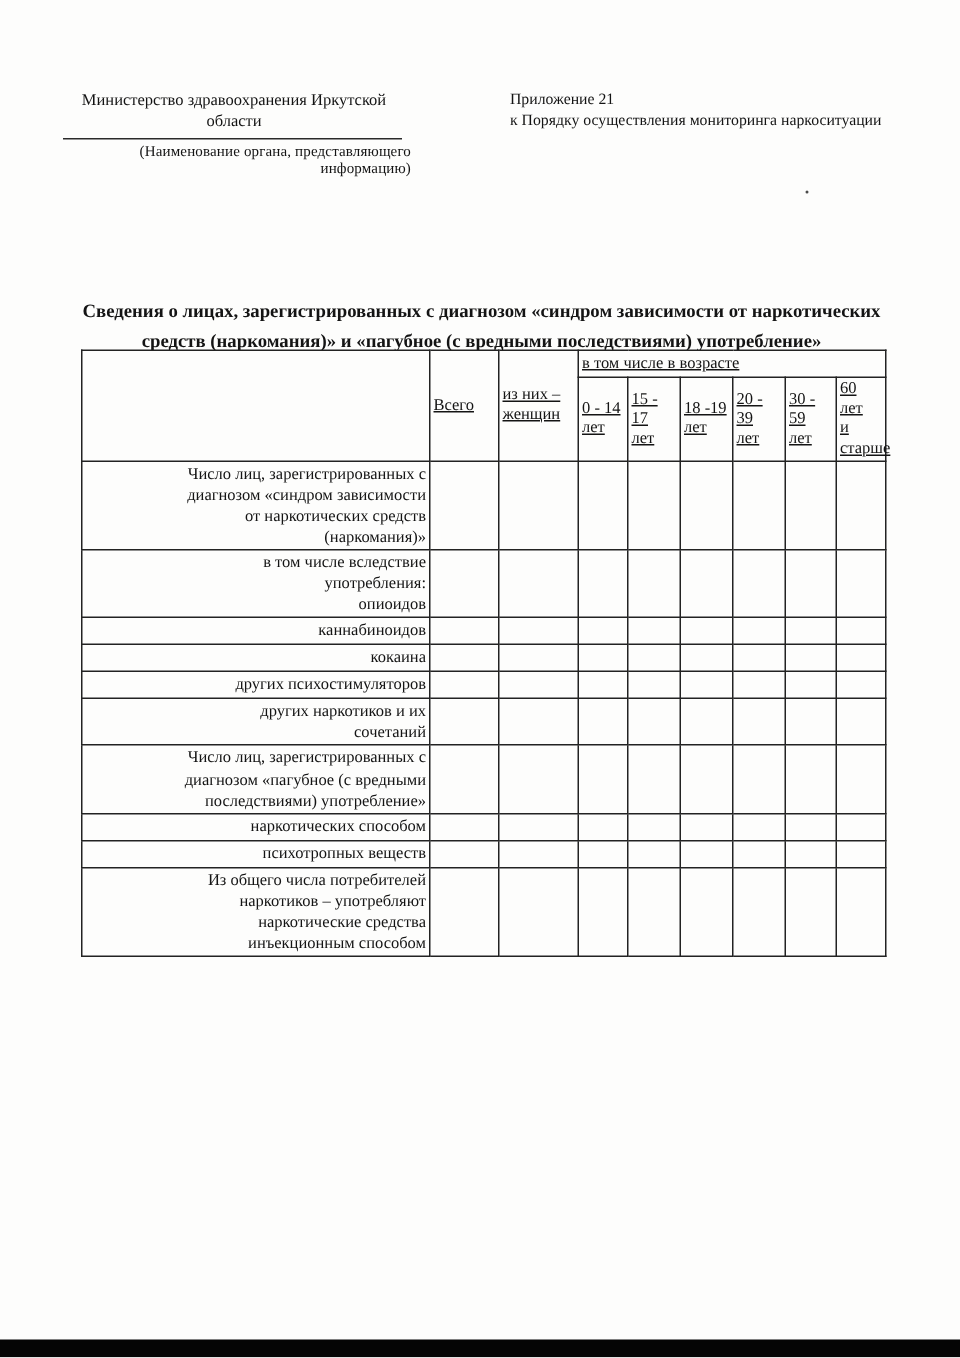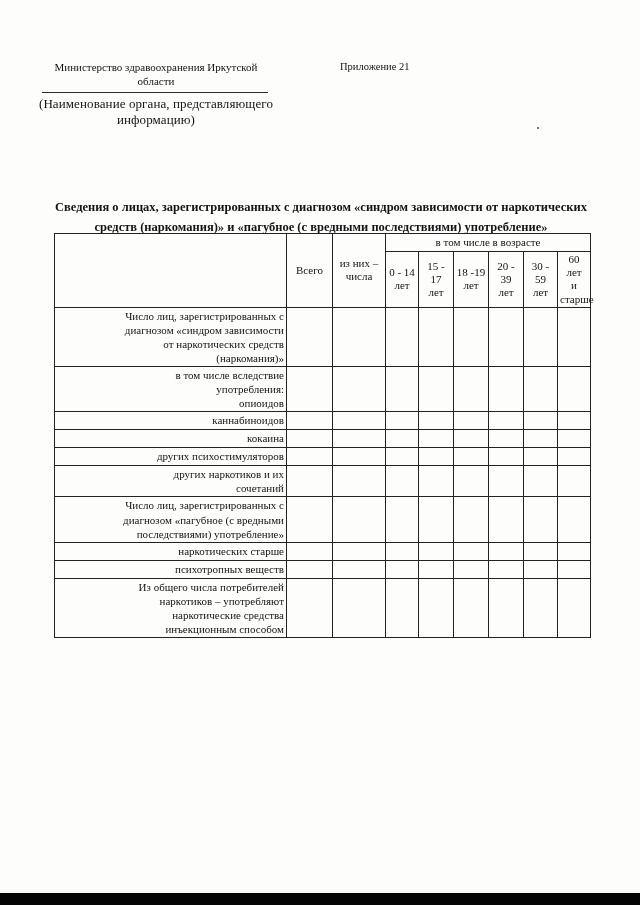--- a/index.html
+++ b/index.html
@@ -27,22 +27,22 @@
   .org-underline {
     position: absolute;
     left: 42px; top: 92px;
     width: 226px;
     border-top: 1.2px solid #2a2a2a;
   }
   .org-caption {
     position: absolute;
     left: 38px; top: 96px;
     width: 236px;
-    text-align: center;
-    font-size: 13px;
+    text-align: right;
+    font-size: 10px;
     letter-spacing: 0.1px;
   }
   .appendix-block {
     position: absolute;
     left: 340px; top: 60px;
     width: 292px;
     font-size: 10.5px;
     line-height: 1.35;
     text-align: left;
   }
@@ -70,23 +70,24 @@
   }
   table.report th, table.report td {
     border: 1px solid #222222;
     font-size: 11px;
     font-weight: normal;
     padding: 1px 2px;
     white-space: pre-line;
     overflow: visible;
   }
   table.report th {
-    text-align: center;
+    text-align: left;
     vertical-align: middle;
     line-height: 1.2;
+    text-decoration: underline;
   }
   th.age-group-row { height: 15px; }
   th.age-col { height: 42px; font-size: 10.5px; }
   td.lbl {
     text-align: right;
     vertical-align: top;
     padding: 1px 4px 2px 3px;
     line-height: 1.28;
   }
   tr.single td { height: 15px; }
@@ -118,20 +119,21 @@
 
 <div class="page">
 
   <div class="org-block">Министерство здравоохранения Иркутской
 области</div>
   <div class="org-underline"></div>
   <div class="org-caption">(Наименование органа, представляющего информацию)</div>
 
   <div class="appendix-block">
     <span class="line">Приложение 21</span>
+    <span class="line">к Порядку осуществления мониторинга наркоситуации</span>
   </div>
 
   <div class="doc-title">Сведения о лицах, зарегистрированных с диагнозом «синдром зависимости от наркотических средств (наркомания)» и «пагубное (с вредными последствиями) употребление»</div>
 
   <table class="report">
     <colgroup>
       <col style="width:232px">
       <col style="width:46px">
       <col style="width:53px">
       <col style="width:33px">
@@ -139,21 +141,21 @@
       <col style="width:35px">
       <col style="width:35px">
       <col style="width:34px">
       <col style="width:33px">
     </colgroup>
     <thead>
       <tr>
         <th rowspan="2" class="age-group-row"></th>
         <th rowspan="2">Всего</th>
         <th rowspan="2">из них –
-числа</th>
+женщин</th>
         <th colspan="6" class="age-group-row">в том числе в возрасте</th>
       </tr>
       <tr>
         <th class="age-col">0 - 14
 лет</th>
         <th class="age-col">15 - 17
 лет</th>
         <th class="age-col">18 -19
 лет</th>
         <th class="age-col">20 - 39
@@ -245,21 +247,21 @@
         <td class="cell"></td>
           <td class="cell"></td>
           <td class="cell"></td>
           <td class="cell"></td>
           <td class="cell"></td>
           <td class="cell"></td>
           <td class="cell"></td>
           <td class="cell"></td>
       </tr>
       <tr class="single">
-        <td class="lbl">наркотических старше</td>
+        <td class="lbl">наркотических способом</td>
         <td class="cell"></td>
           <td class="cell"></td>
           <td class="cell"></td>
           <td class="cell"></td>
           <td class="cell"></td>
           <td class="cell"></td>
           <td class="cell"></td>
           <td class="cell"></td>
       </tr>
       <tr class="single">

